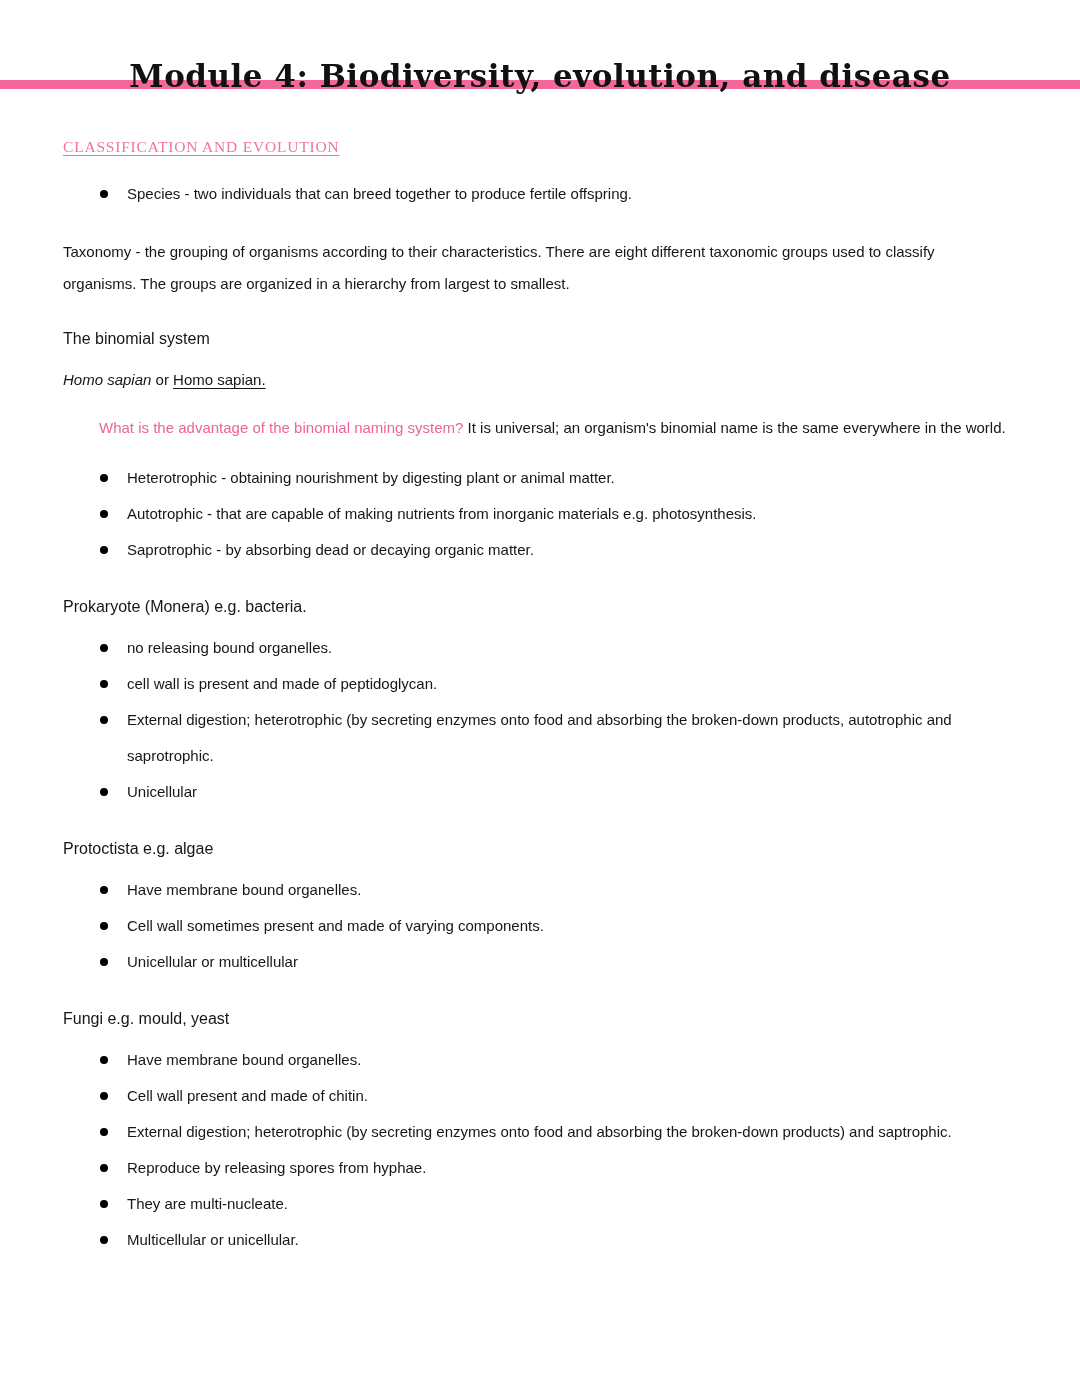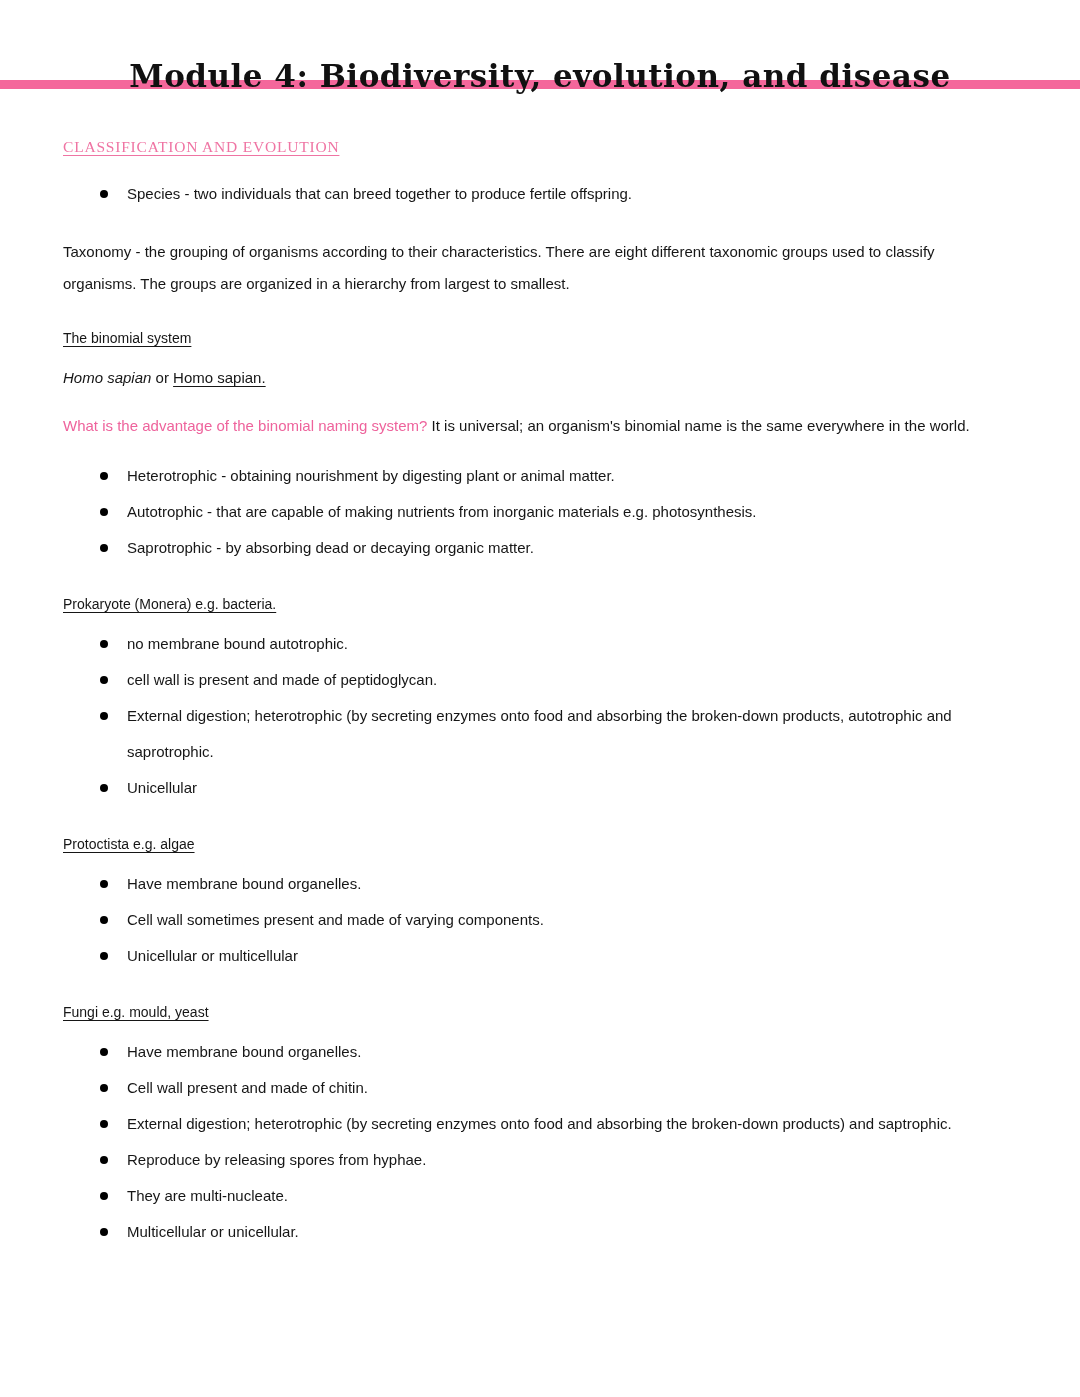--- a/index.html
+++ b/index.html
@@ -40,33 +40,32 @@
   .heading-pink {
     color: var(--heading-pink, #ef74a3);
     text-decoration: underline;
     text-underline-offset: 3px;
     font-family: "Liberation Serif", serif;
     font-size: 15.5px;
     letter-spacing: 0.8px;
     margin: 26px 0 20px 0;
   }
   .subheading {
-    text-decoration: underline;
     text-underline-offset: 3px;
-    font-size: 14px;
+    font-size: 16px;
     margin: 30px 0 14px 0;
   }
   p.para {
     line-height: 32px;
     margin: 16px 0;
   }
   p.rich { line-height: 32px; margin: 16px 0; }
   .style-italic { font-style: italic; }
   .style-underline { text-decoration: underline; text-underline-offset: 3px; }
-  .style-pink { color: var(--question-pink, #ee639c); }
+  .style-pink { color: var(--question-pink, #ee639c); margin-left: 36px; }
   .style-normal { color: #161616; }
   ul.bullets {
     list-style: none;
     margin: 10px 0 24px 37px;
   }
   ul.bullets li {
     position: relative;
     padding-left: 27px;
     line-height: 36px;
   }
@@ -95,21 +94,21 @@
     <div class="subheading">The binomial system</div>
     <p class="rich"><span class="style-italic">Homo sapian</span><span class="style-normal"> or </span><span class="style-underline">Homo sapian.</span></p>
     <p class="rich"><span class="style-pink">What is the advantage of the binomial naming system? </span><span class="style-normal">It is universal; an organism's binomial name is the same everywhere in the world.</span></p>
     <ul class="bullets">
       <li>Heterotrophic - obtaining nourishment by digesting plant or animal matter.</li>
       <li>Autotrophic - that are capable of making nutrients from inorganic materials e.g. photosynthesis.</li>
       <li>Saprotrophic - by absorbing dead or decaying organic matter.</li>
     </ul>
     <div class="subheading">Prokaryote (Monera) e.g. bacteria.</div>
     <ul class="bullets">
-      <li>no membrane bound autotrophic.</li>
+      <li>no releasing bound organelles.</li>
       <li>cell wall is present and made of peptidoglycan.</li>
       <li>External digestion; heterotrophic (by secreting enzymes onto food and absorbing the broken-down products, autotrophic and saprotrophic.</li>
       <li>Unicellular</li>
     </ul>
     <div class="subheading">Protoctista e.g. algae</div>
     <ul class="bullets">
       <li>Have membrane bound organelles.</li>
       <li>Cell wall sometimes present and made of varying components.</li>
       <li>Unicellular or multicellular</li>
     </ul>

